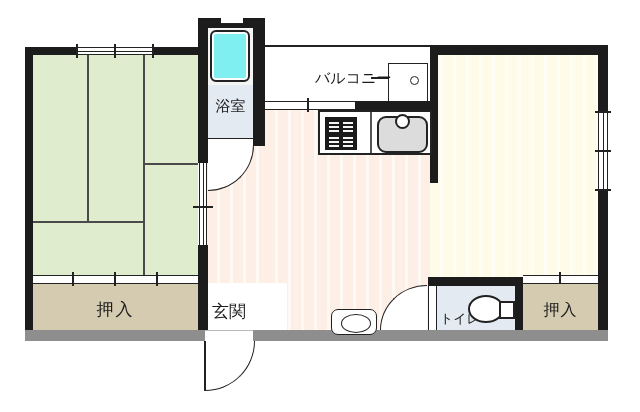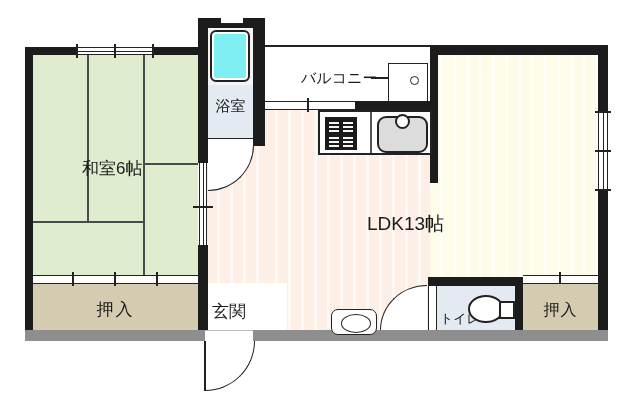--- a/index.html
+++ b/index.html
@@ -145,23 +145,21 @@
   <div class="abs" style="left:205px;top:330px;width:48px;height:11px;background:#fff;border-top:1px solid #bbb;"></div>
   <div class="abs arc-out" style="left:205px;top:341px;width:50px;height:50px;"></div>
   <div class="abs" style="left:204px;top:341px;width:2px;height:50px;background:#222;"></div>
 
   <div class="abs basin" style="left:331px;top:309px;width:46px;height:26px;z-index:20;">
     <div class="basinbowl" style="left:9px;top:4px;width:28px;height:17px;"></div>
   </div>
   <div class="abs bowl" style="left:468px;top:295px;width:36px;height:28px;z-index:21;"></div>
   <div class="abs tank" style="left:499px;top:301px;width:16px;height:18px;z-index:22;"></div>
 
-  <div class="lbl" style="left:82px;top:157px;font-size:17px;">和室6帖</div>
   <div class="lbl" style="left:208px;top:97px;width:45px;text-align:center;font-size:15px;z-index:15;">浴室</div>
-  <div class="lbl" style="left:301px;top:69px;font-size:15px;">バルコニー</div>
-  <div class="lbl" style="left:367px;top:211px;font-size:19px;">LDK13帖</div>
+  <div class="lbl" style="left:315px;top:69px;font-size:15px;">バルコニー</div>
   <div class="lbl" style="left:33px;top:298px;width:165px;text-align:center;font-size:17px;letter-spacing:2px;z-index:15;">押入</div>
   <div class="lbl" style="left:212px;top:300px;font-size:17px;z-index:15;">玄関</div>
   <div class="lbl" style="left:440px;top:310px;font-size:13px;z-index:16;">トイレ</div>
   <div class="lbl" style="left:523px;top:300px;width:75px;text-align:center;font-size:16px;letter-spacing:1px;z-index:15;">押入</div>
 
 
 </div>
 
 </body></html>

